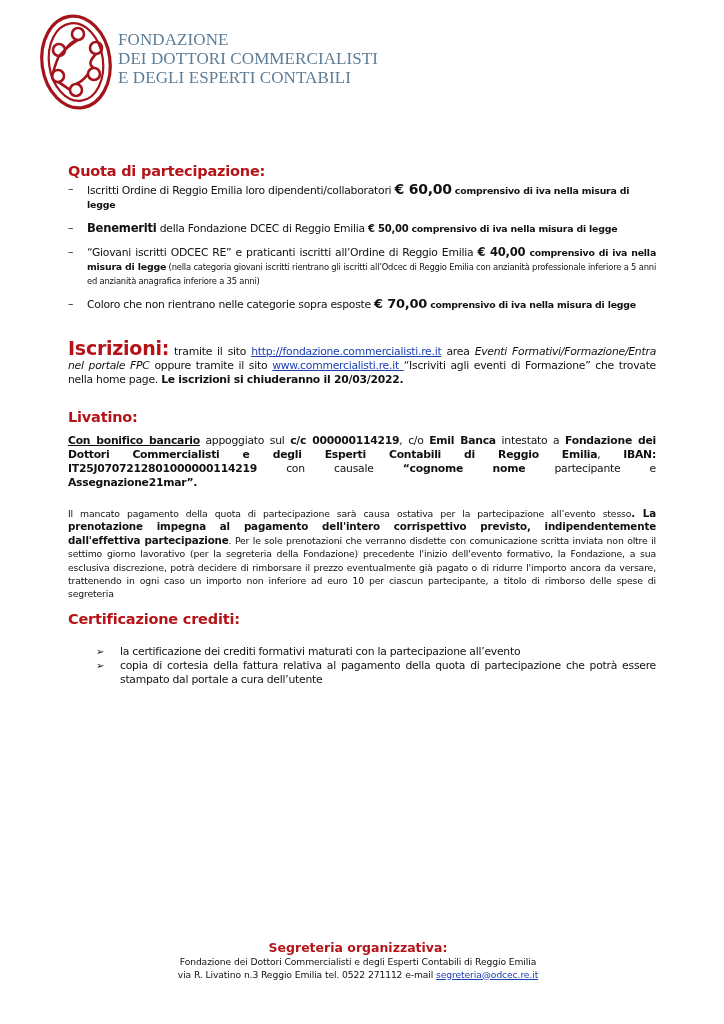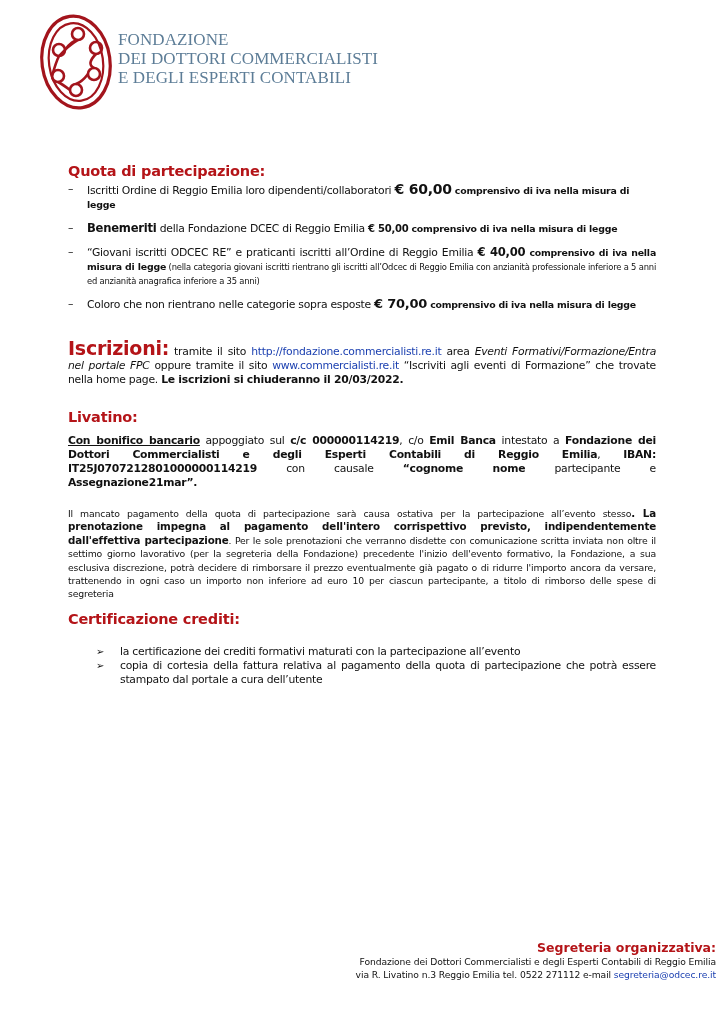--- a/index.html
+++ b/index.html
@@ -12,21 +12,21 @@
   .brand .s { font-size: 13px; line-height: 18px; }
 
   .h { position: absolute; left: 68px; color: #b41418; font-weight: bold;
        font-family: "DejaVu Sans", sans-serif; font-size: 14.5px; letter-spacing: -0.2px; }
 
   .txt { font-size: 10.8px; line-height: 14px; letter-spacing: -0.25px; }
   .small { font-size: 8.4px; line-height: 12px; letter-spacing: -0.2px; }
   .b { font-weight: bold; }
   .bs { font-weight: bold; font-size: 9.4px; letter-spacing: -0.2px; }
   .it { font-style: italic; }
-  a, .lnk { color: #1a3fb0; }
+  a, .lnk { color: #1a3fb0; text-decoration: underline; }
   .u { text-decoration: underline; font-weight: bold; }
 
   .quota-list { position: absolute; left: 68px; top: 182px; width: 588px; margin: 0; padding: 0; list-style: none; }
   .quota-list li { position: relative; padding-left: 19px; margin-bottom: 9px; }
   .quota-list li .dash { position: absolute; left: 0; top: 0; }
 
   .iscr { position: absolute; left: 68px; top: 341px; width: 588px; text-align: justify; }
   .iscr .lead { color: #b41418; font-weight: bold; font-size: 19px; }
 
   .pag { position: absolute; left: 68px; top: 434px; width: 588px; text-align: justify; }
@@ -35,21 +35,21 @@
 
   .note { position: absolute; left: 68px; top: 507px; width: 588px; text-align: justify; font-size: 9.3px; line-height: 13.4px; letter-spacing: -0.15px; }
   .note .b { font-size: 10.3px; }
 
   .cert { position: absolute; left: 68px; top: 645px; width: 588px; }
   .cert p { margin: 0; }
   .cert ul { list-style: none; margin: 0; padding: 0 0 0 28px; }
   .cert li { position: relative; padding-left: 24px; text-align: justify; }
   .cert li .arr { position: absolute; left: 0; top: 0; font-size: 10px; }
 
-  .footer { position: absolute; left: 0; width: 716px; top: 940px; text-align: right; }
+  .footer { position: absolute; left: 0; width: 716px; top: 940px; text-align: center; }
   .footer .ft { color: #b41418; font-weight: bold; font-size: 12.5px; line-height: 16px; }
   .footer .fl { font-size: 9.2px; line-height: 12.5px; letter-spacing: -0.1px; }
 </style>
 </head>
 <body>
 
 <svg class="logo" viewBox="0 0 76 100">
   <g fill="none" stroke="#a3141c" stroke-width="3.2">
     <ellipse cx="38" cy="50" rx="34" ry="46" transform="rotate(-8 38 50)"></ellipse>
     <ellipse cx="38" cy="50" rx="27" ry="39" transform="rotate(-8 38 50)" stroke-width="2.2"></ellipse>

